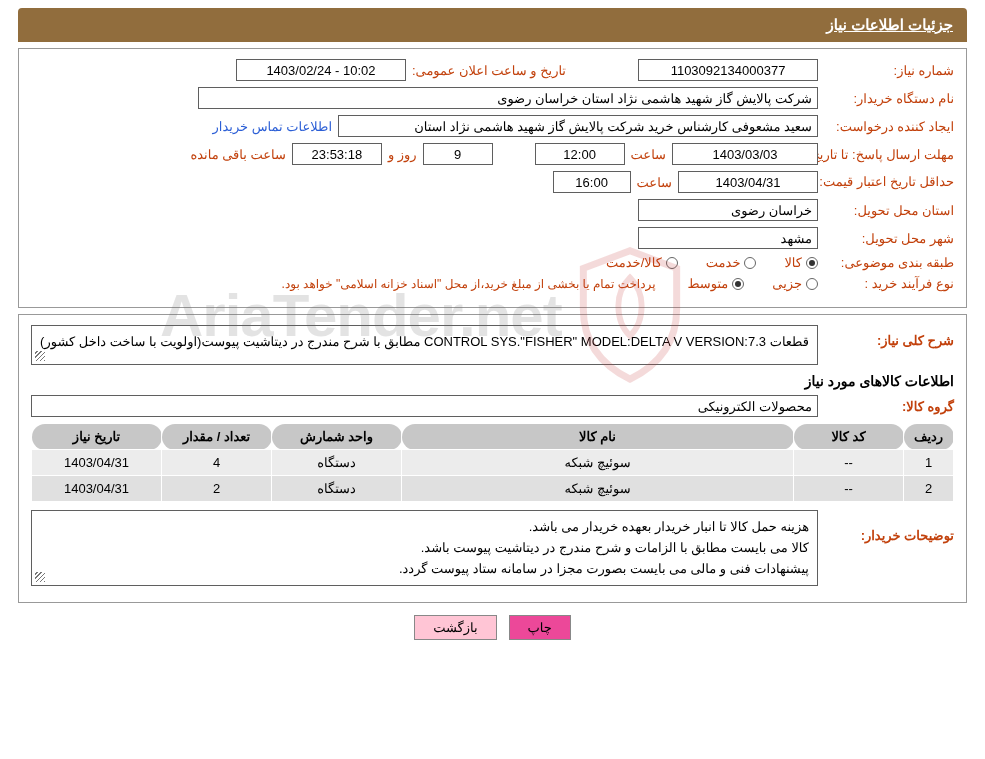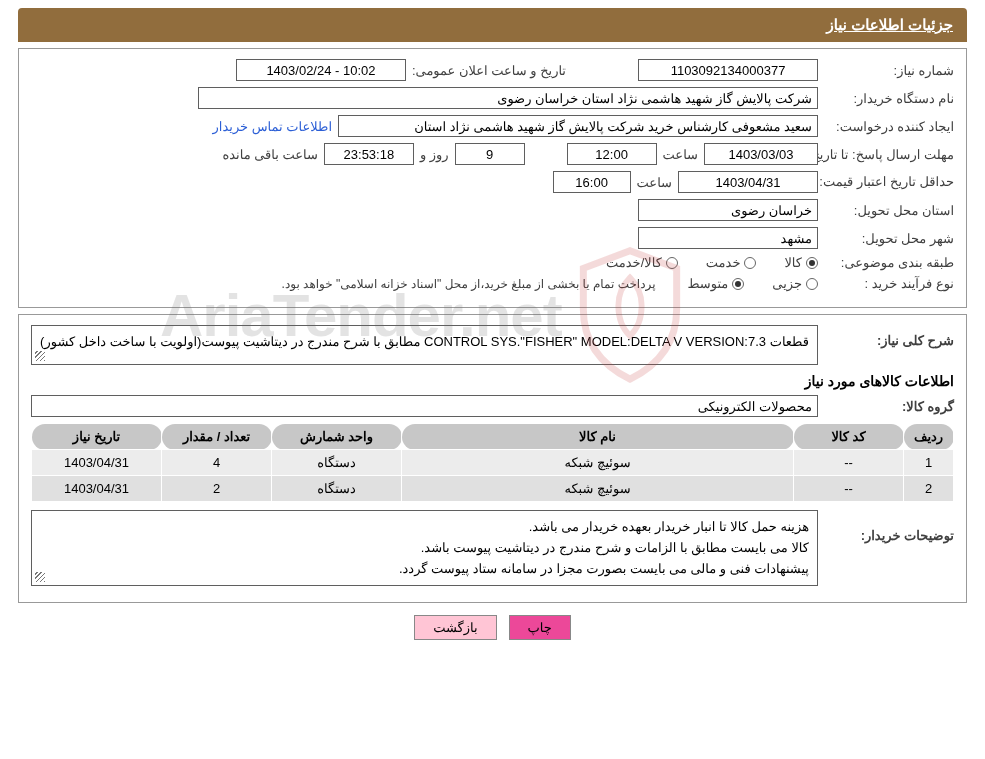--- a/index.html
+++ b/index.html
@@ -1,21 +1,21 @@
 <!DOCTYPE html>
 <html dir="rtl" lang="fa"><head>
 <meta charset="utf-8">
 <style>
 * { box-sizing: border-box; margin: 0; padding: 0; }
 body { font-family: Tahoma, Arial, sans-serif; font-size: 13px; background: #fff; width: 985px; height: 759px; position: relative; direction: rtl; }
 .page { padding: 8px 18px 0 18px; position: relative; }
 .title-bar { background: #916d3d; color: #fff; font-weight: bold; font-size: 15px; padding: 8px 14px; border-radius: 4px 4px 0 0; margin-bottom: 6px; text-decoration: underline; }
 .outer-box { border: 1px solid #999; padding: 10px 12px; background: #fff; }
 .row { display: flex; align-items: center; margin-bottom: 6px; gap: 6px; }
-.lbl { color: #404040; font-size: 13px; white-space: nowrap; }
+.lbl { color: #c2410c; font-size: 13px; white-space: nowrap; }
 .label-w { width: 130px; text-align: right; flex-shrink: 0; }
 .fld { border: 1px solid #5f5f5f; background: #fff; padding: 2px 5px; height: 22px; display: flex; align-items: center; direction: rtl; text-align: right; font-size: 13px; }
 .fld.center { justify-content: center; text-align: center; direction: ltr; }
 .blue-link { color: #2c5fd6; cursor: pointer; font-size: 13px; }
 .radio-group { display: flex; align-items: center; gap: 28px; }
 .radio-item { display: flex; align-items: center; gap: 4px; }
 .radio-dot { width: 12px; height: 12px; border: 1px solid #666; border-radius: 50%; background: #fff; display: inline-flex; align-items: center; justify-content: center; }
 .radio-dot.sel::after { content: ''; width: 6px; height: 6px; background: #333; border-radius: 50%; display: block; }
 .section-title { color: #000; font-weight: bold; font-size: 14px; margin: 8px 0 6px 0; }
 table.items { width: 100%; border-collapse: collapse; margin-top: 4px; }
@@ -56,21 +56,21 @@
     </div>
 
     <div class="row">
       <span class="lbl label-w">ایجاد کننده درخواست:</span>
       <span class="fld" style="width:480px">سعید مشعوفی کارشناس خرید شرکت پالایش گاز شهید هاشمی نژاد   استان</span>
       <span class="blue-link">اطلاعات تماس خریدار</span>
     </div>
 
     <div class="row">
       <span class="lbl label-w"><span>مهلت ارسال پاسخ:</span> <span>تا تاریخ:</span></span>
-      <span class="fld center" style="width:114px">1403/03/03</span>
+      <span class="fld center" style="width:146px">1403/03/03</span>
       <span class="lbl">ساعت</span>
       <span class="fld center" style="width:90px">12:00</span>
       <span style="width:30px"></span>
       <span class="fld center" style="width:70px">9</span>
       <span class="lbl">روز و</span>
       <span class="fld center" style="width:90px">23:53:18</span>
       <span class="lbl">ساعت باقی مانده</span>
     </div>
 
     <div class="row">

